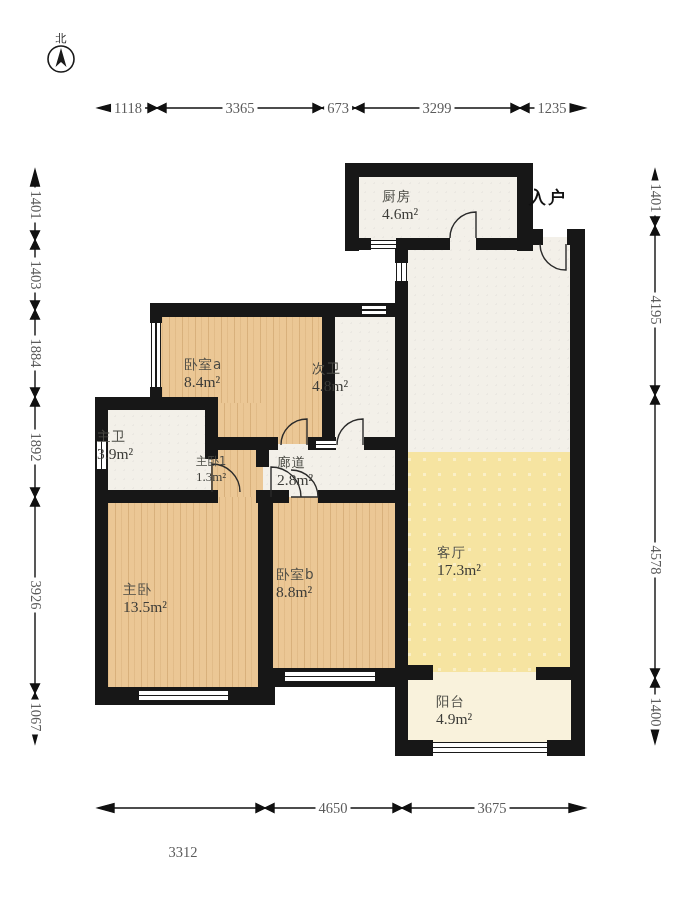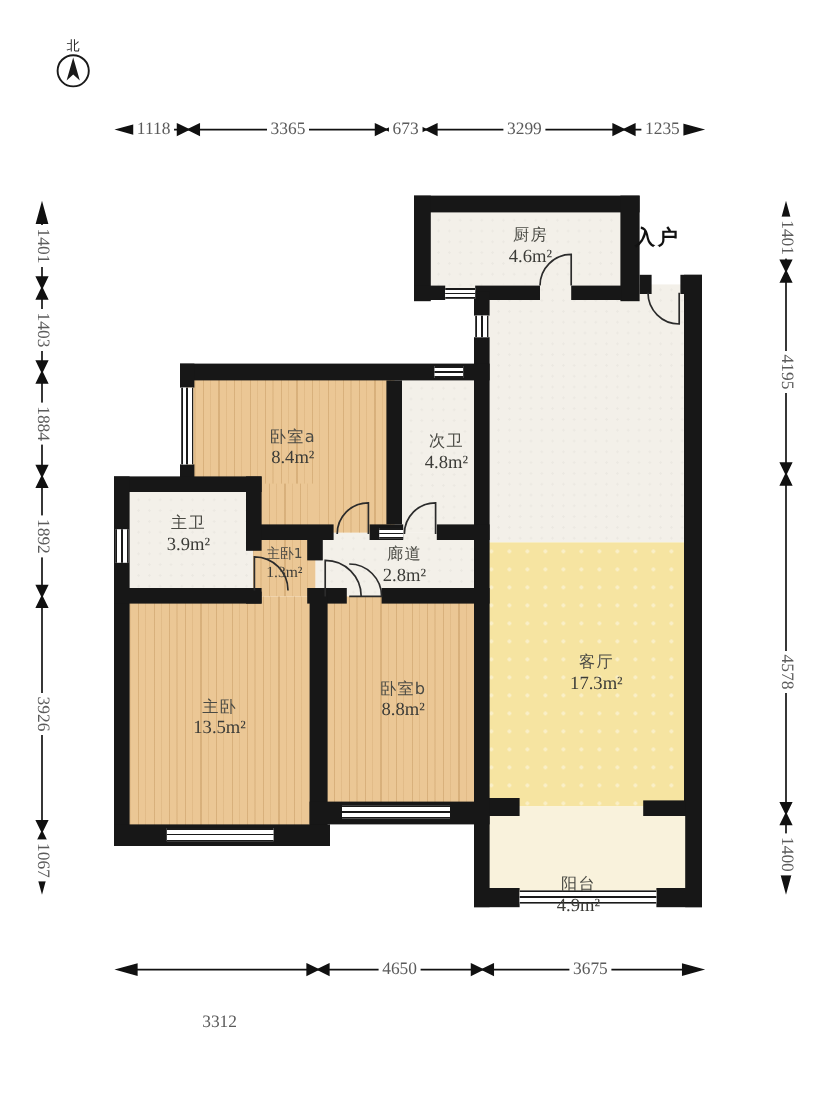--- a/index.html
+++ b/index.html
@@ -23,21 +23,21 @@
   
   .winV{position:absolute;background-color:#fff;background-image:
       linear-gradient(90deg,#1a1a1a 0 1.4px,transparent 1.4px),
       linear-gradient(270deg,#1a1a1a 0 1.4px,transparent 1.4px),
       linear-gradient(90deg,transparent calc(50% - .7px),#1a1a1a calc(50% - .7px) calc(50% + .7px),transparent calc(50% + .7px));}
   .winH{position:absolute;background-color:#fff;background-image:
       linear-gradient(0deg,#1a1a1a 0 1.4px,transparent 1.4px),
       linear-gradient(180deg,#1a1a1a 0 1.4px,transparent 1.4px),
       linear-gradient(0deg,transparent calc(50% - .7px),#1a1a1a calc(50% - .7px) calc(50% + .7px),transparent calc(50% + .7px));}
   
-  .rlabel{position:absolute;text-align:center;color:#4a4a44;line-height:16px;}
+  .rlabel{position:absolute;text-align:left;color:#4a4a44;line-height:16px;}
   .rlabel .nm{font-size:13.5px;letter-spacing:1px;display:block;}
   .rlabel .ar{font-family:"Liberation Serif","DejaVu Serif",serif;font-size:15.5px;
               display:block;line-height:20px;color:#3c3c38;}
   .rlabel.small .nm{font-size:11.5px;letter-spacing:0;}
   .rlabel.small .ar{font-size:13px;line-height:15px;}
   .dim{position:absolute;font-family:"Liberation Serif","DejaVu Serif",serif;
        font-size:14.5px;color:#5b5b5b;background:#fff;padding:0 3px;white-space:nowrap;
        transform:translate(-50%,-50%);}
   .dim.rot{transform:translate(-50%,-50%) rotate(90deg);}
   .entr{position:absolute;font-size:17px;font-weight:bold;color:#111;letter-spacing:2px;}
@@ -227,21 +227,21 @@
     <span class="ar">13.5m²</span>
   </div>
   <div class="rlabel" style="left:276px;top:566px;width:120px;">
     <span class="nm">卧室b</span>
     <span class="ar">8.8m²</span>
   </div>
   <div class="rlabel" style="left:437px;top:544px;width:120px;">
     <span class="nm">客厅</span>
     <span class="ar">17.3m²</span>
   </div>
-  <div class="rlabel" style="left:422px;top:693px;width:120px;margin-top:36px;">
+  <div class="rlabel" style="left:436px;top:693px;width:120px;">
     <span class="nm">阳台</span>
     <span class="ar">4.9m²</span>
   </div>
 
   <span class="entr" style="left:529px;top:186px;">入户</span>
   <span class="north" style="left:61px;top:38px;">北</span>
 
 </div>
 
 </body></html>

